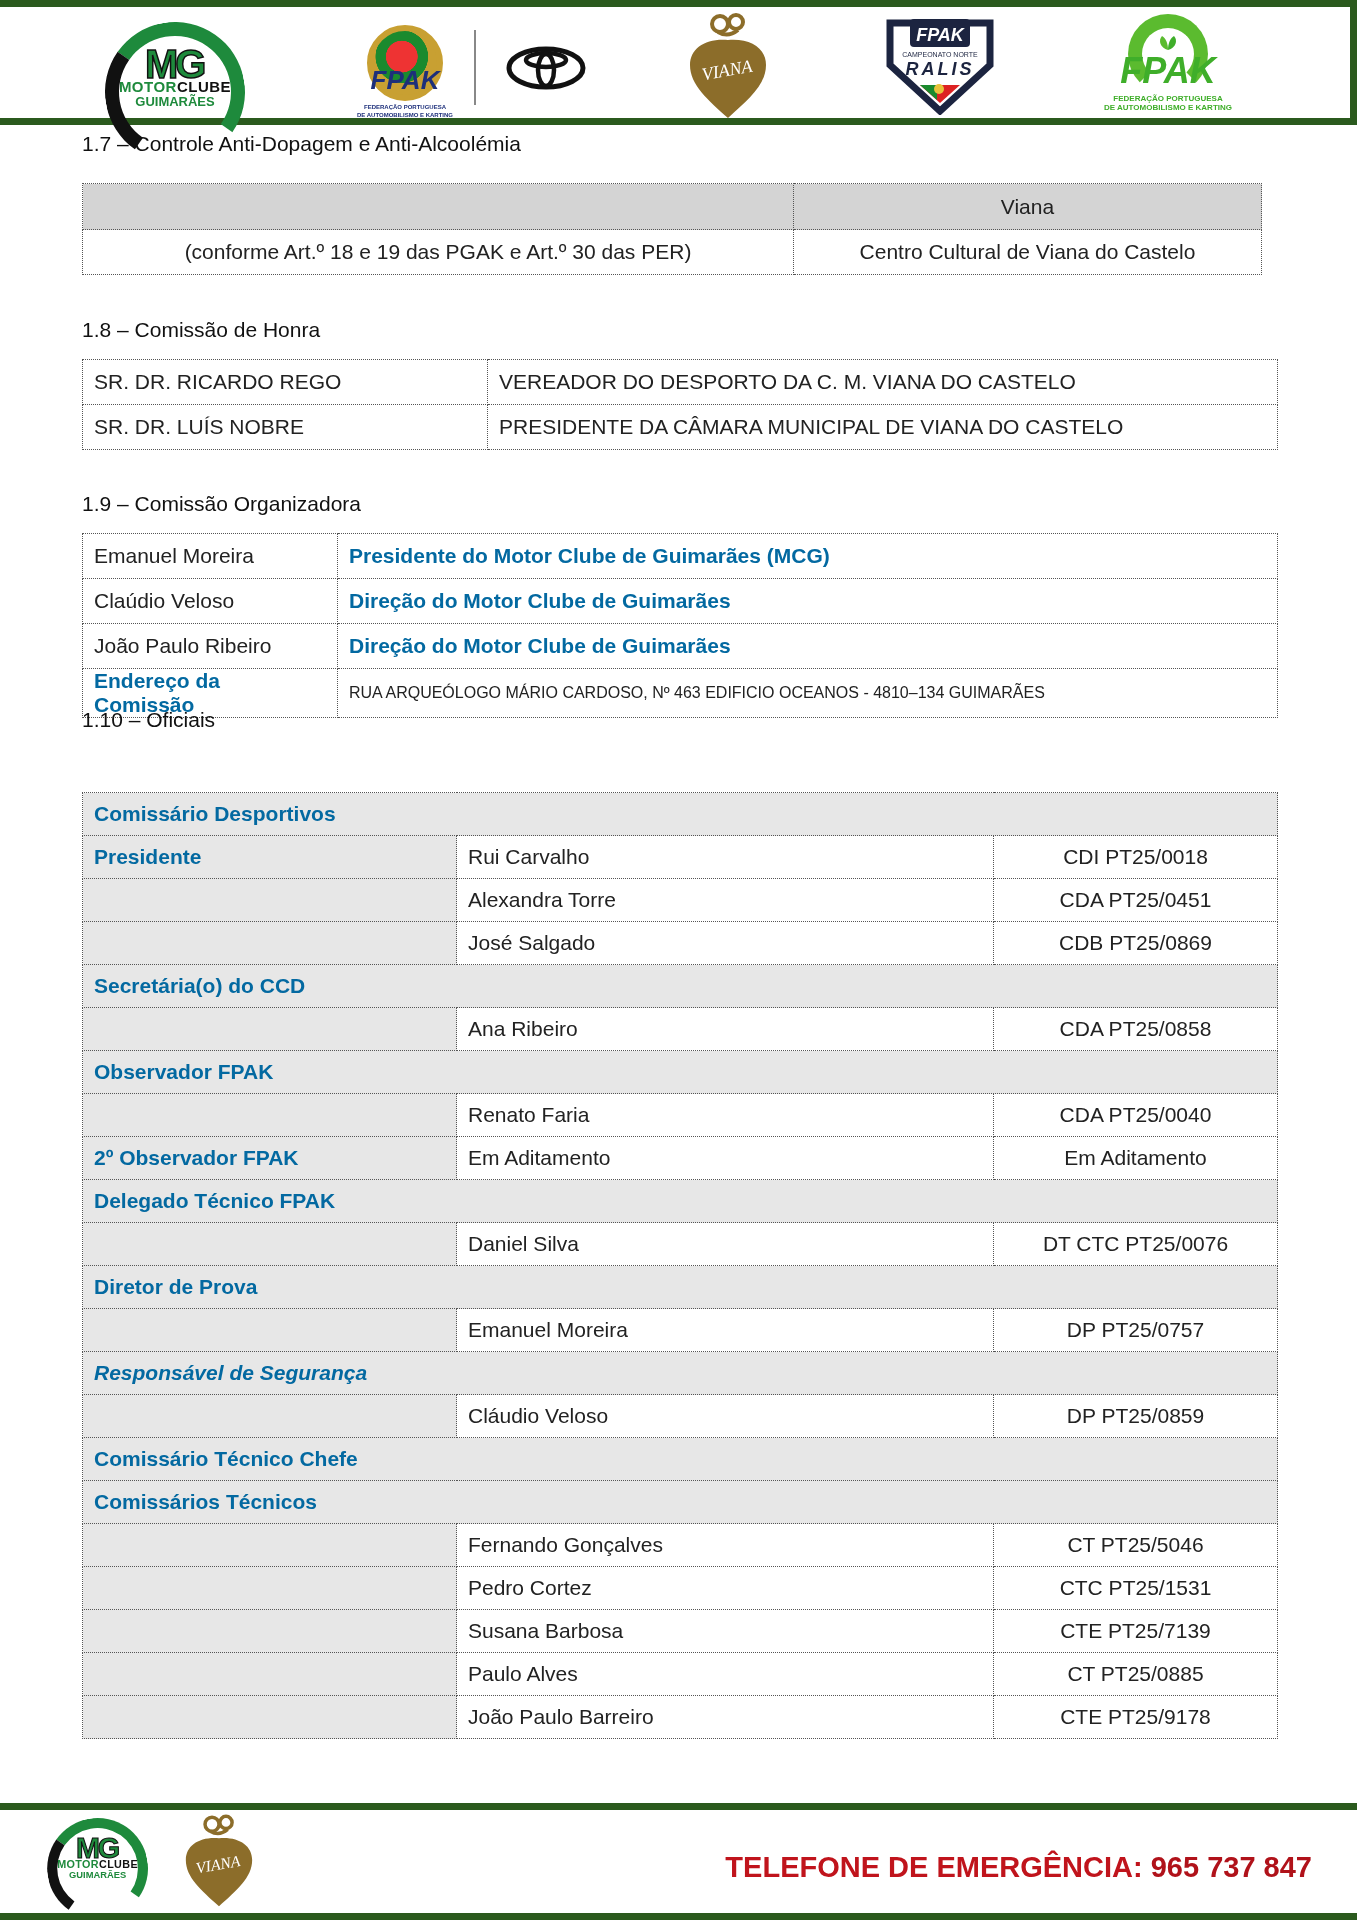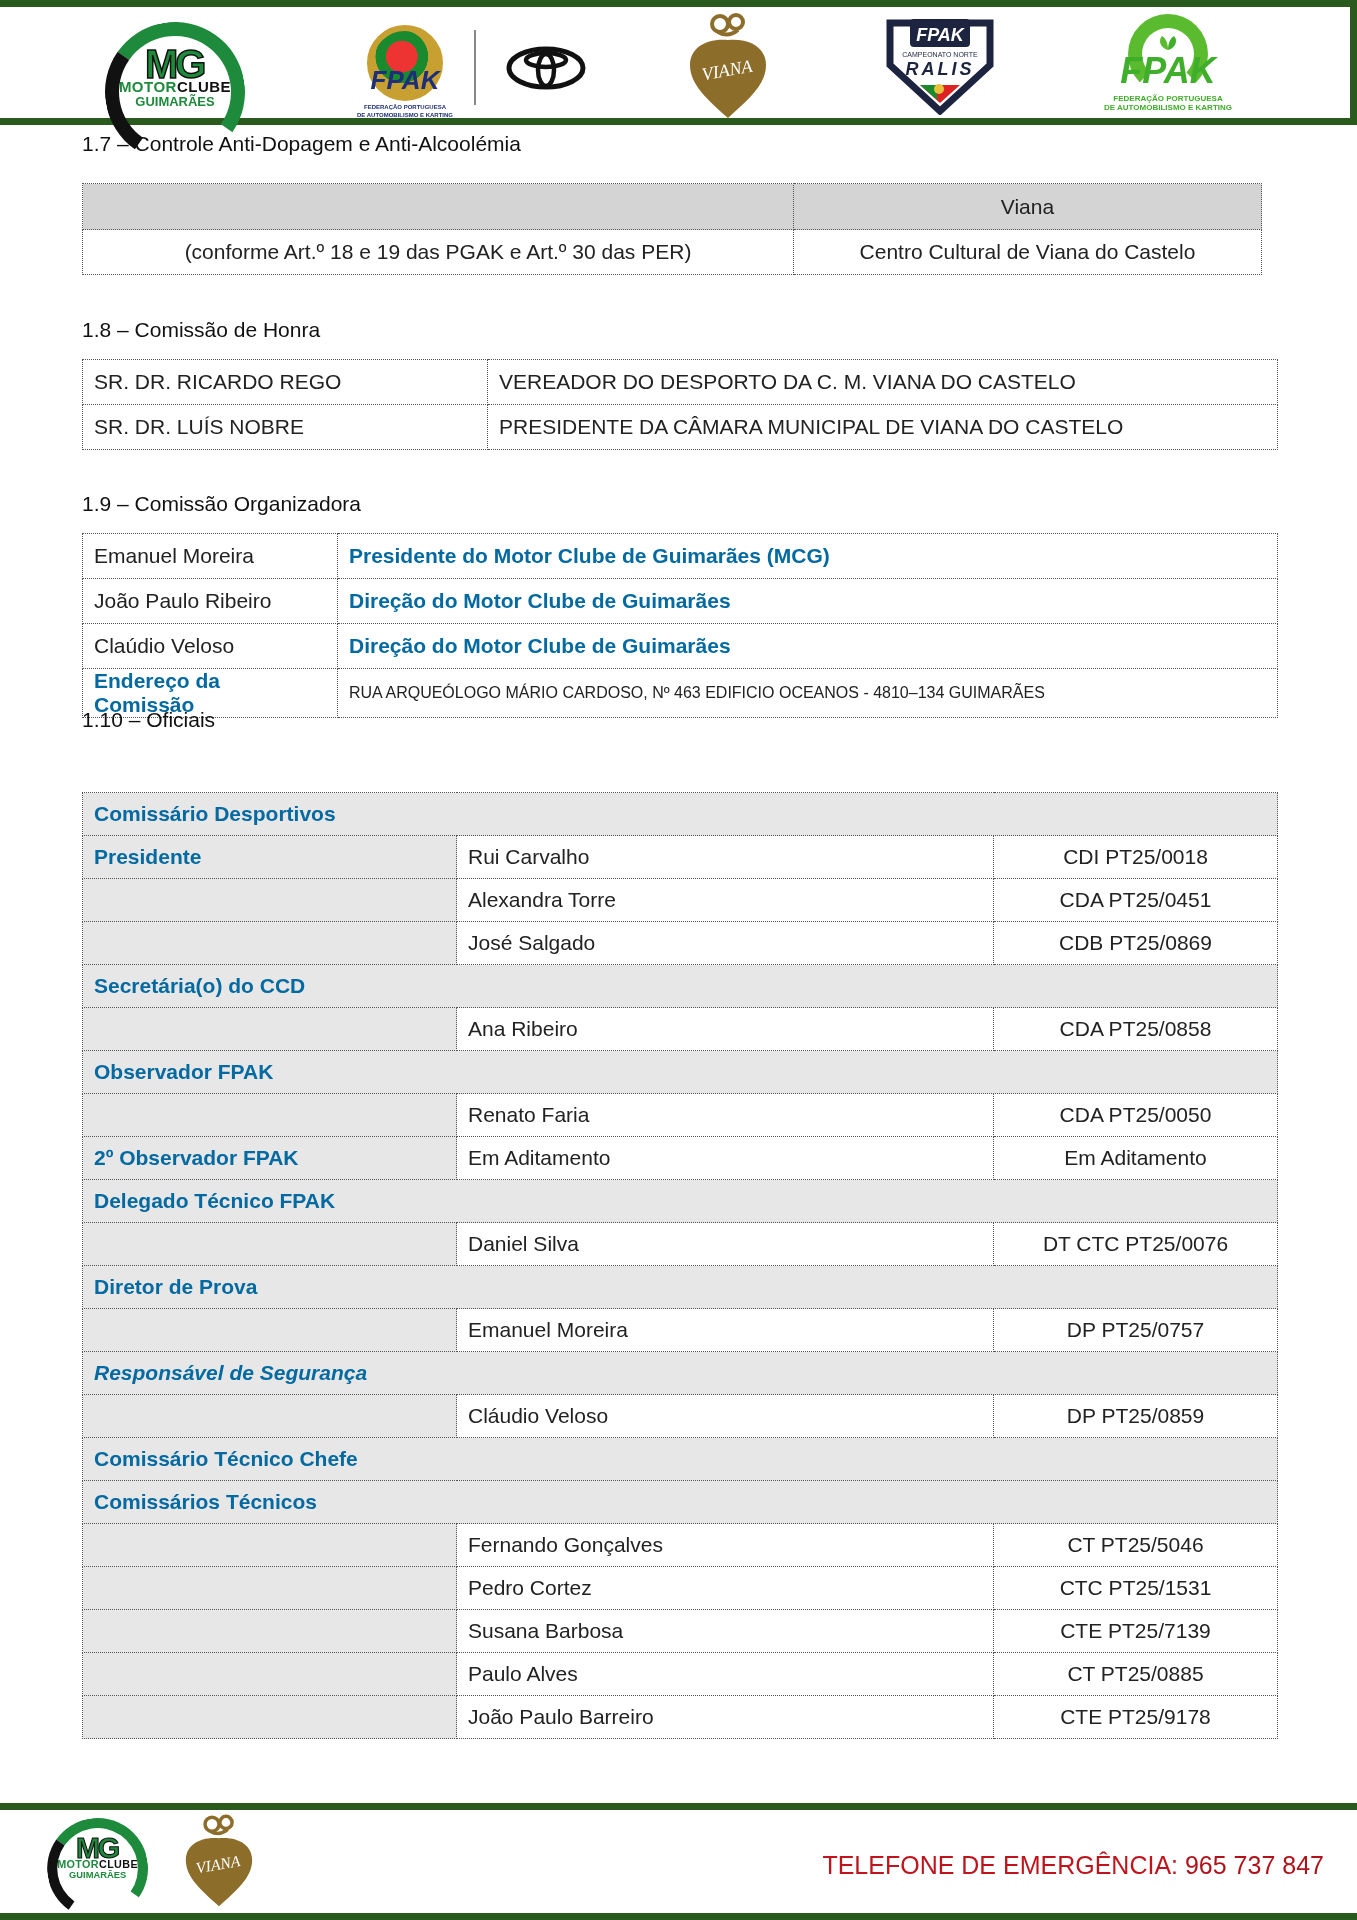--- a/index.html
+++ b/index.html
@@ -64,21 +64,21 @@
   .lgray { background: #e7e7e7; }
   .center { text-align: center; }
   .bold { font-weight: bold; color: #0369a1; }
   .small { font-size: 16px; }
 
   
   .footer-band {
     position: absolute; left: 0; top: 1803px; width: 1357px; height: 117px;
     border-top: 7px solid #2b5a1e; border-bottom: 7px solid #2b5a1e; background: #fff;
   }
-  .phone { position: absolute; right: 33px; top: 1851px; font-size: 25px; color: #c0141c; }
+  .phone { position: absolute; right: 45px; top: 1851px; font-size: 29px; color: #c0141c; font-weight: bold; }
   .phone .num { color: #b0121a; }
 </style>
 </head>
 <body>
 
 <div class="header-band"></div>
 
 <div class="logo mcg" style="left:95px;top:22px;">
   <div class="arc"></div>
   <div class="mark">MG</div>
@@ -170,25 +170,25 @@
   </table>
 
 <div class="sec-title" style="top:492px;">1.9 – Comissão Organizadora</div>
 <table style="left:82px;top:533px;width:1196px;">
   <tbody>
       <tr>
     <td style="width:255px;height:45px;">Emanuel Moreira</td>
     <td class="bold" style="height:45px;">Presidente do Motor Clube de Guimarães (MCG)</td>
   </tr>
   <tr>
+    <td style="height:45px;">Claúdio Veloso</td>
+    <td class="bold" style="height:45px;">Direção do Motor Clube de Guimarães</td>
+  </tr>
+  <tr>
     <td style="height:45px;">João Paulo Ribeiro</td>
-    <td class="bold" style="height:45px;">Direção do Motor Clube de Guimarães</td>
-  </tr>
-  <tr>
-    <td style="height:45px;">Claúdio Veloso</td>
     <td class="bold" style="height:45px;">Direção do Motor Clube de Guimarães</td>
   </tr>
   <tr>
     <td class="bold" style="height:46px;">Endereço da Comissão</td>
     <td class="small" style="height:46px;">RUA ARQUEÓLOGO MÁRIO CARDOSO, Nº 463 EDIFICIO OCEANOS - 4810–134 GUIMARÃES</td>
   </tr>
 </tbody>
   </table>
 
 <div class="sec-title" style="top:708px;">1.10 – Oficiais</div>
@@ -224,21 +224,21 @@
         <td class="lgray bold" style="height: 43px;"></td>
         <td style="height: 43px;">Ana Ribeiro</td>
         <td class="center" style="height: 43px;">CDA PT25/0858</td>
       </tr>
       <tr>
         <td colspan="3" class="lgray bold" style="height: 43px;">Observador FPAK</td>
       </tr>
       <tr>
         <td class="lgray bold" style="height: 43px;"></td>
         <td style="height: 43px;">Renato Faria</td>
-        <td class="center" style="height: 43px;">CDA PT25/0050</td>
+        <td class="center" style="height: 43px;">CDA PT25/0040</td>
       </tr>
       <tr>
         <td class="lgray bold" style="height: 43px;">2º Observador FPAK</td>
         <td style="height: 43px;">Em Aditamento</td>
         <td class="center" style="height: 43px;">Em Aditamento</td>
       </tr>
       <tr>
         <td colspan="3" class="lgray bold" style="height: 43px;">Delegado Técnico FPAK</td>
       </tr>
       <tr>

